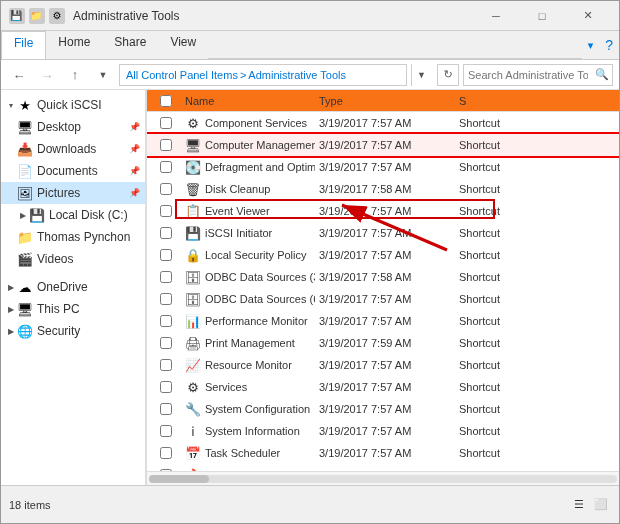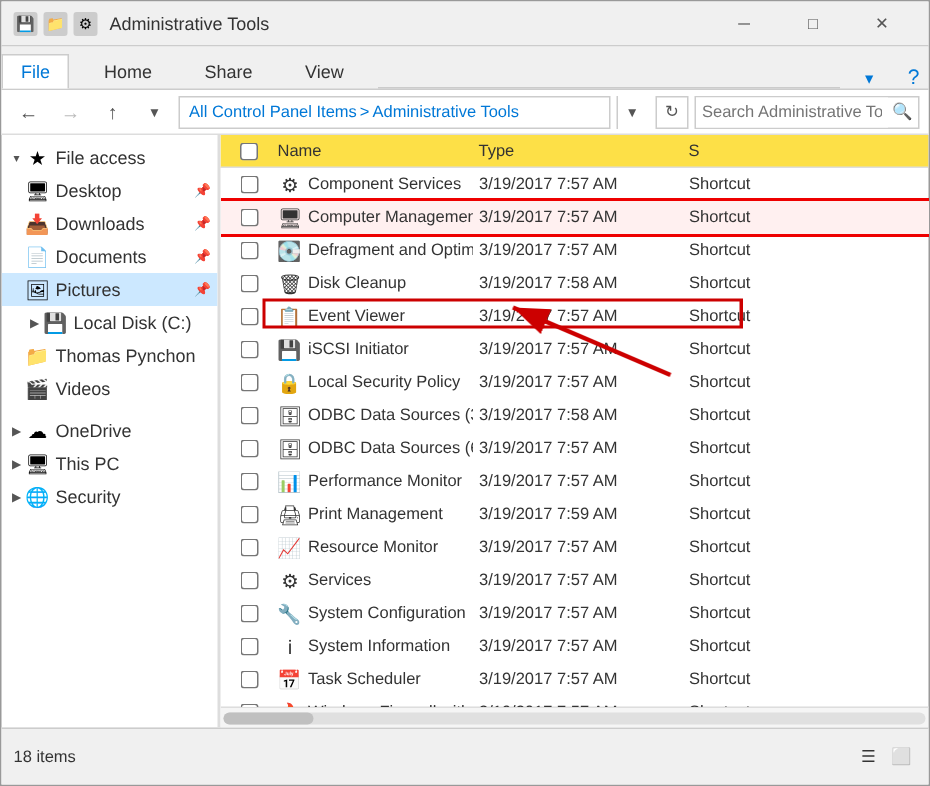--- a/index.html
+++ b/index.html
@@ -8,21 +8,21 @@
     
     .title-bar { display: flex; align-items: center; background: #f0f0f0; height: 30px; padding: 0 8px; border-bottom: 1px solid #ccc; }
     .title-bar-icons { display: flex; gap: 4px; margin-right: 8px; }
     .title-bar-icon { width: 16px; height: 16px; background: #ccc; border-radius: 2px; display: flex; align-items: center; justify-content: center; font-size: 10px; }
     .title-bar-title { flex: 1; font-size: 12px; color: #333; }
     .title-bar-controls { display: flex; gap: 0; }
     .title-bar-btn { width: 46px; height: 30px; display: flex; align-items: center; justify-content: center; font-size: 11px; color: #555; cursor: pointer; }
 
     
     .ribbon { background: #f0f0f0; border-bottom: 1px solid #ccc; }
-    .ribbon-tabs { display: flex; align-items: flex-end; height: 28px; gap: 11px; }
+    .ribbon-tabs { display: flex; height: 28px; }
     .ribbon-tab { padding: 4px 12px; font-size: 12px; cursor: pointer; color: #333; }
     .ribbon-tab.active { background: #fff; border: 1px solid #ccc; border-bottom: none; color: #0078d7; font-weight: 500; }
 
     
     .address-bar { display: flex; align-items: center; background: #fff; border-bottom: 1px solid #ddd; height: 30px; padding: 0 6px; gap: 4px; }
     .nav-btn { width: 24px; height: 24px; display: flex; align-items: center; justify-content: center; font-size: 13px; color: #555; cursor: pointer; border-radius: 2px; }
     .address-path { flex: 1; border: 1px solid #ccc; height: 22px; display: flex; align-items: center; padding: 0 6px; font-size: 11px; color: #333; background: #fff; }
     .address-path span { color: #0078d7; cursor: pointer; }
     .address-sep { color: #333; margin: 0 2px; }
     .address-dropdown { width: 20px; height: 22px; display: flex; align-items: center; justify-content: center; border-left: 1px solid #ccc; cursor: pointer; font-size: 9px; color: #555; }
@@ -34,21 +34,21 @@
     
     .sidebar { width: 145px; border-right: 1px solid #ddd; overflow-y: auto; padding: 4px 0; flex-shrink: 0; }
     .sidebar-item { display: flex; align-items: center; padding: 2px 4px; cursor: pointer; height: 22px; }
     .sidebar-item.selected { background: #cce8ff; }
     .sidebar-icon { width: 16px; height: 16px; margin-right: 4px; display: flex; align-items: center; justify-content: center; flex-shrink: 0; font-size: 13px; }
     .sidebar-label { font-size: 12px; color: #333; flex: 1; white-space: nowrap; overflow: hidden; text-overflow: ellipsis; }
     .sidebar-expand { width: 12px; height: 12px; display: flex; align-items: center; justify-content: center; font-size: 8px; color: #555; flex-shrink: 0; }
     .sidebar-pin { width: 12px; height: 12px; display: flex; align-items: center; justify-content: center; font-size: 9px; color: #aaa; cursor: pointer; }
     .sidebar-section-header { display: flex; align-items: center; padding: 3px 4px; cursor: pointer; height: 22px; }
     .sidebar-indent { padding-left: 16px; }
-    .file-list-header { display: grid; grid-template-columns: 30px 1fr 140px 100px 60px; align-items: center; height: 22px; border-bottom: 1px solid #ddd; padding: 0 4px; background: #fde047; }
+    .file-list-header { display: grid; grid-template-columns: 30px 1fr 140px 100px 60px; align-items: center; height: 22px; border-bottom: 1px solid #ddd; padding: 0 4px; background: #f97316; }
     .col-header { font-size: 11px; color: #333; cursor: pointer; white-space: nowrap; overflow: hidden; text-overflow: ellipsis; padding: 0 4px; }
     .col-check { display: flex; align-items: center; justify-content: center; }
     .file-list-body { flex: 1; overflow-y: auto; overflow-x: hidden; }
     .file-row { display: grid; grid-template-columns: 30px 1fr 140px 100px 60px; align-items: center; height: 22px; padding: 0 4px; cursor: pointer; }
     .file-row.highlighted { outline: 2px solid #e00; background: #fff0f0; }
     .file-cell { font-size: 11px; color: #333; white-space: nowrap; overflow: hidden; text-overflow: ellipsis; padding: 0 4px; }
     .file-name-cell { display: flex; align-items: center; gap: 4px; }
     .file-icon { width: 16px; height: 16px; flex-shrink: 0; display: flex; align-items: center; justify-content: center; }
 
     
@@ -123,21 +123,21 @@
     </div>
   </div>
 
   <div style="display:flex; flex:1; overflow:hidden;">
 
     <div class="sidebar">
 
       <div class="sidebar-section-header">
         <div class="sidebar-expand">▾</div>
         <div class="sidebar-icon">★</div>
-        <div class="sidebar-label">File access</div>
+        <div class="sidebar-label">Quick iSCSI</div>
       </div>
 
       <div class="sidebar-item sidebar-indent">
         <div class="sidebar-icon">🖥</div>
         <div class="sidebar-label">Desktop</div>
         <div class="sidebar-pin">📌</div>
       </div>
 
       <div class="sidebar-item sidebar-indent">
         <div class="sidebar-icon">📥</div>

